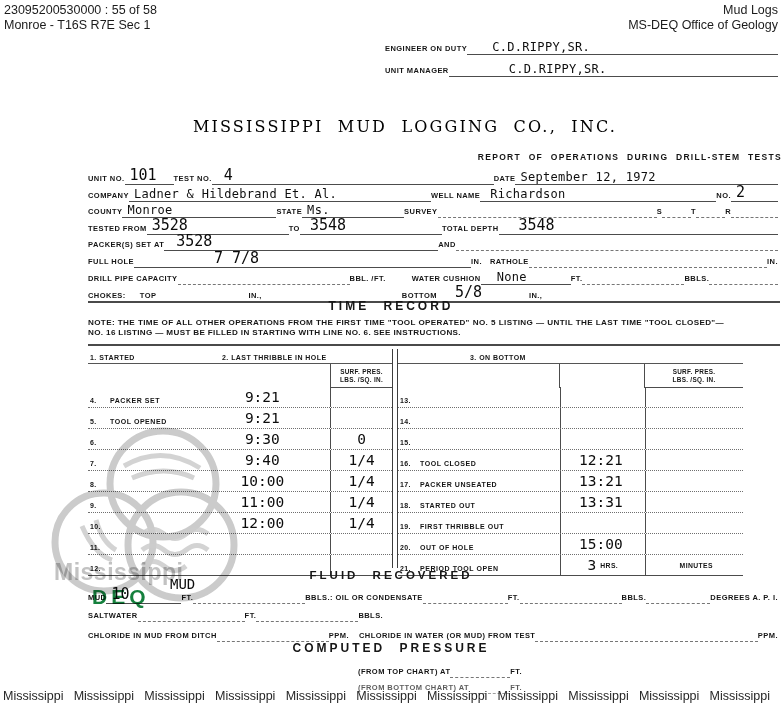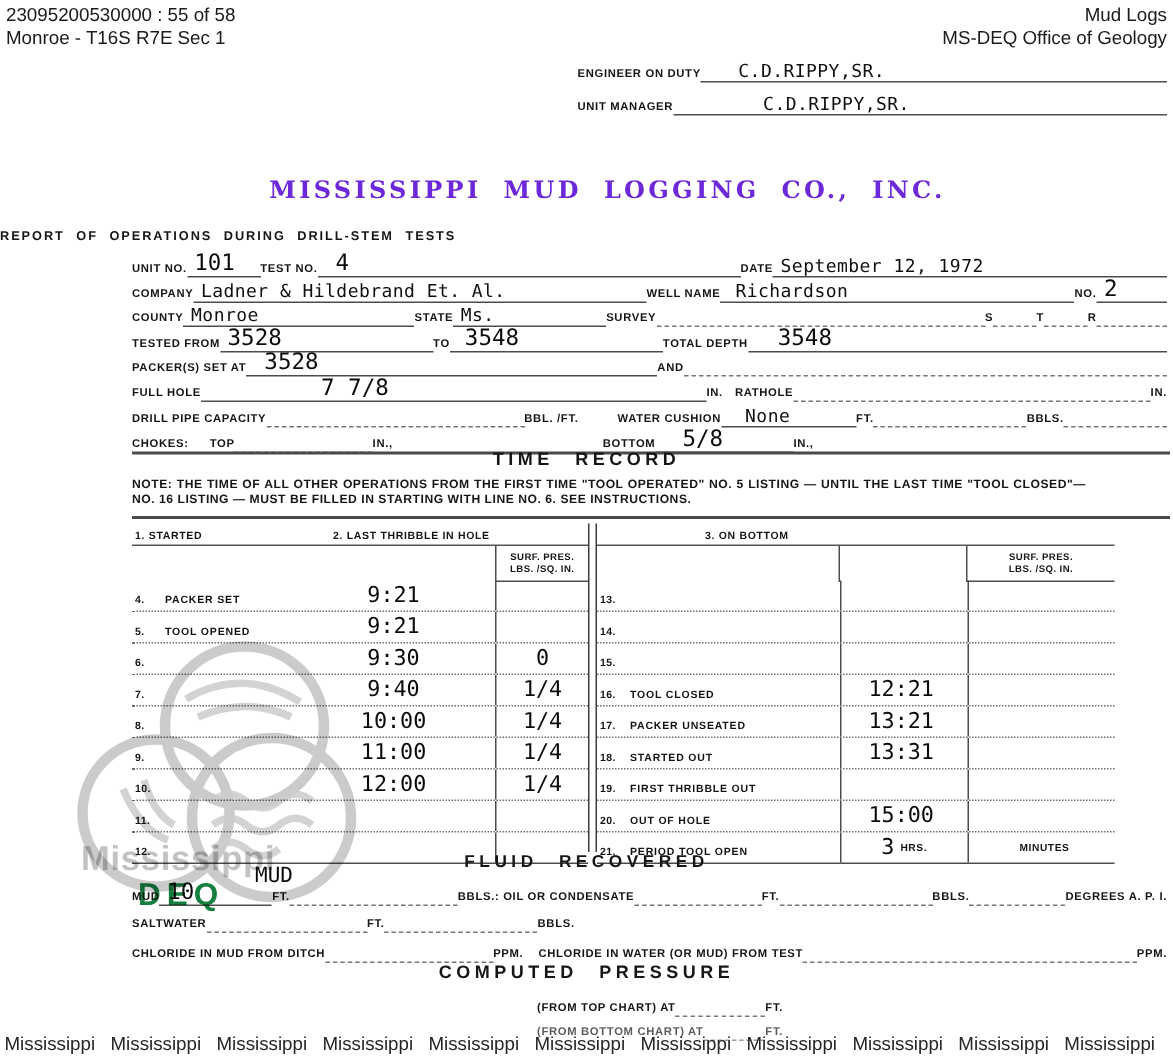--- a/index.html
+++ b/index.html
@@ -20,22 +20,22 @@
   .seg{border-bottom:1px solid #4c4c4c;min-height:14px;display:flex;align-items:flex-end;padding:0 2px 0 5px;}
   .seg.dash{border-bottom:1px dashed #767676;}
   .seg.fill{flex:1;}
   .spacer{flex:1;}
 
   .duty{position:absolute;left:385px;right:4px;height:15px;display:flex;align-items:flex-end;}
   .duty .lbl{padding-bottom:2px;}
   .duty .seg{min-height:13px;margin-top:18px;}
 
   .doc-title{position:absolute;left:0;right:0;top:117px;text-align:center;
-    font-family:"DejaVu Serif",serif;font-weight:700;font-size:16px;letter-spacing:2.2px;word-spacing:7px;color:#6d28d9;margin-left:28px;}
-  .doc-sub{position:absolute;left:0;right:0;top:152px;text-align:left;
+    font-family:"DejaVu Serif",serif;font-weight:400;font-size:16px;letter-spacing:2.2px;word-spacing:7px;color:#000000;margin-left:28px;}
+  .doc-sub{position:absolute;left:0;right:0;top:152px;text-align:right;
     font-weight:700;font-size:8.5px;letter-spacing:1.3px;word-spacing:4px;color:#151515;}
   .sec-head{position:absolute;left:0;right:0;text-align:center;font-weight:700;font-size:12px;
     letter-spacing:3px;word-spacing:8px;color:#161616;}
   .note{position:absolute;left:88px;top:318px;width:636px;font-weight:700;font-size:8.1px;
     line-height:1.25;letter-spacing:.35px;text-align:justify;color:#161616;}
   .rule{position:absolute;left:88px;right:2px;border-top:2px solid #4a4a4a;}
 
   
   .tbl{position:absolute;left:88px;top:349px;width:654px;height:219px;}
   .thalf{position:absolute;top:0;bottom:0;}

